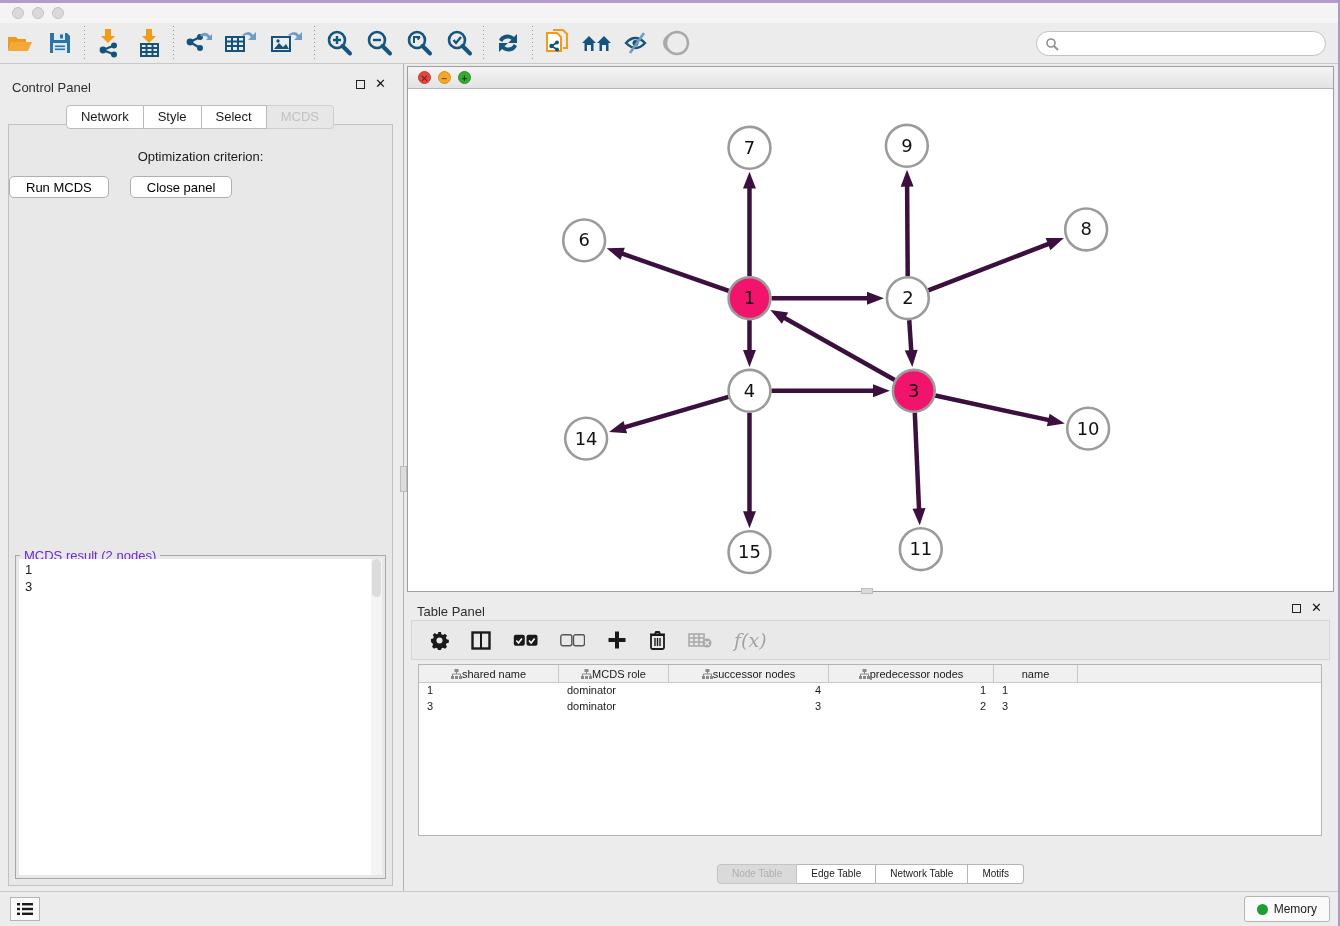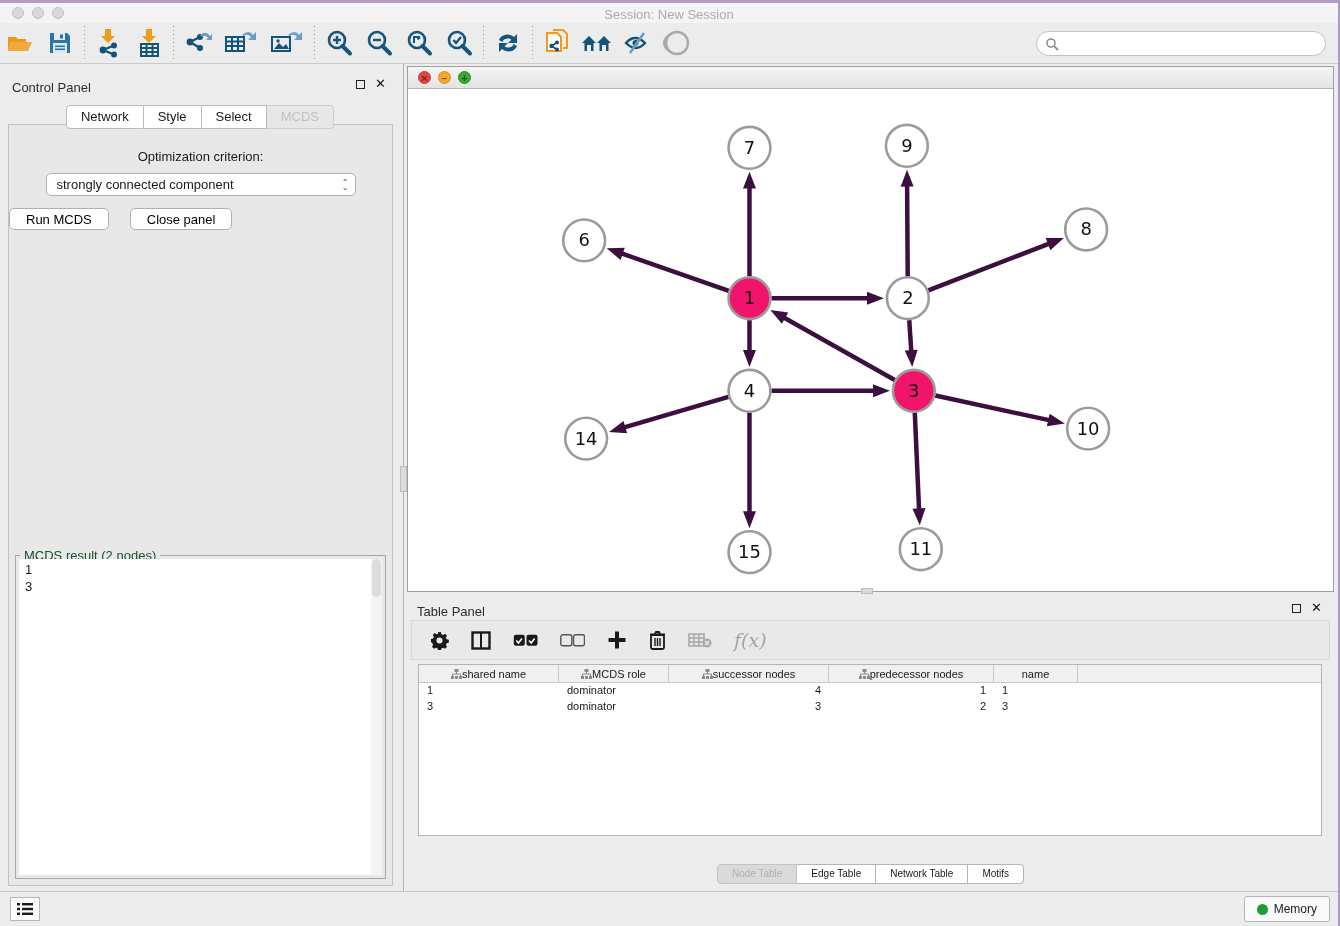--- a/index.html
+++ b/index.html
@@ -47,21 +47,21 @@
     border:1px solid #b0b0b0; border-radius:5px; display:flex; align-items:center;
     padding:0 6px 0 10px; font-size:13px; cursor:pointer; }
   .select-box .sel-text { flex:1; }
   .spin { display:flex; flex-direction:column; line-height:5px; font-size:8px; color:#444; }
   .btn-row { display:flex; justify-content:flex-start; gap:21px; margin-top:12px; }
   .cp-btn { height:22px; padding:0 16px; background:#fff; border:1px solid #b0b0b0;
     border-radius:5px; font-size:13px; font-family:"Liberation Sans",sans-serif; cursor:pointer; }
   .result-group { position:absolute; left:6px; right:6px; top:430px; bottom:6px;
     border:1px solid #a8a8a8; }
   .result-label { position:absolute; top:-8px; left:4px; background:#e8e8e8;
-    padding:0 4px; font-size:13px; color:#14532d; }
+    padding:0 4px; font-size:13px; color:#6d28d9; }
   .result-area { position:absolute; inset:3px; background:#fff; font-size:13px;
     line-height:17px; padding:2px 0 0 6px; white-space:pre; overflow:hidden; }
   .result-scroll { position:absolute; top:3px; bottom:3px; right:3px; width:11px; background:#f4f4f4; }
   .result-thumb { position:absolute; top:0; left:1px; width:9px; height:38px;
     background:#dcdcdc; border-radius:5px; }
   
   .v-splitter { position:absolute; left:400px; top:64px; width:7px; bottom:35px; background:#ececec; }
   .v-splitter .line { position:absolute; left:3px; top:0; bottom:0; width:1px; background:#b3b3b3; }
   .v-splitter .grip { position:absolute; left:0; top:402px; width:7px; height:26px;
     background:#dcdcdc; border:1px solid #bdbdbd; }
@@ -115,21 +115,20 @@
   .mem-dot { width:11px; height:11px; border-radius:50%; background:#1d9e35; }
 </style>
 </head>
 <body>
 
 <div class="purple-strip"></div>
 <div class="titlebar">
   <span class="traffic" style="left:12px"></span>
   <span class="traffic" style="left:32px"></span>
   <span class="traffic" style="left:52px"></span>
-  <div class="titlebar-title">Session: New Session</div>
 </div>
 
 <div class="toolbar">
   <div class="tb-btn">
     <svg width="26" height="22" viewBox="0 0 26 22">
       <path d="M1 5 h8 l2 2 h8 v3 H5 L1 19 Z" fill="#ef9a1d"></path>
       <path d="M5 10 h20 l-5 9 H1 Z" fill="#f6b throughout44" fill-opacity="0"></path>
       <path d="M5 10 h20 l-4 9 H1 Z" fill="#f2a93c"></path>
     </svg>
   </div>
@@ -273,27 +272,20 @@
     <span class="close-x">✕</span>
   </div>
   <div class="cp-tabs">
       <div class="cp-tab">Network</div>
       <div class="cp-tab">Style</div>
       <div class="cp-tab">Select</div>
       <div class="cp-tab active">MCDS</div>
     </div>
   <div class="cp-content">
     <div class="opt-label">Optimization criterion:</div>
-    <div class="select-box">
-      <span class="sel-text">strongly connected component</span>
-      <span class="spin">
-          <span>⌃</span>
-          <span>⌄</span>
-        </span>
-    </div>
     <div class="btn-row">
       <button class="cp-btn">Run MCDS</button>
       <button class="cp-btn">Close panel</button>
     </div>
     <div class="result-group">
       <span class="result-label">MCDS result (2 nodes)</span>
       <div class="result-area">1
 3</div>
       <div class="result-scroll">
         <div class="result-thumb"></div>

